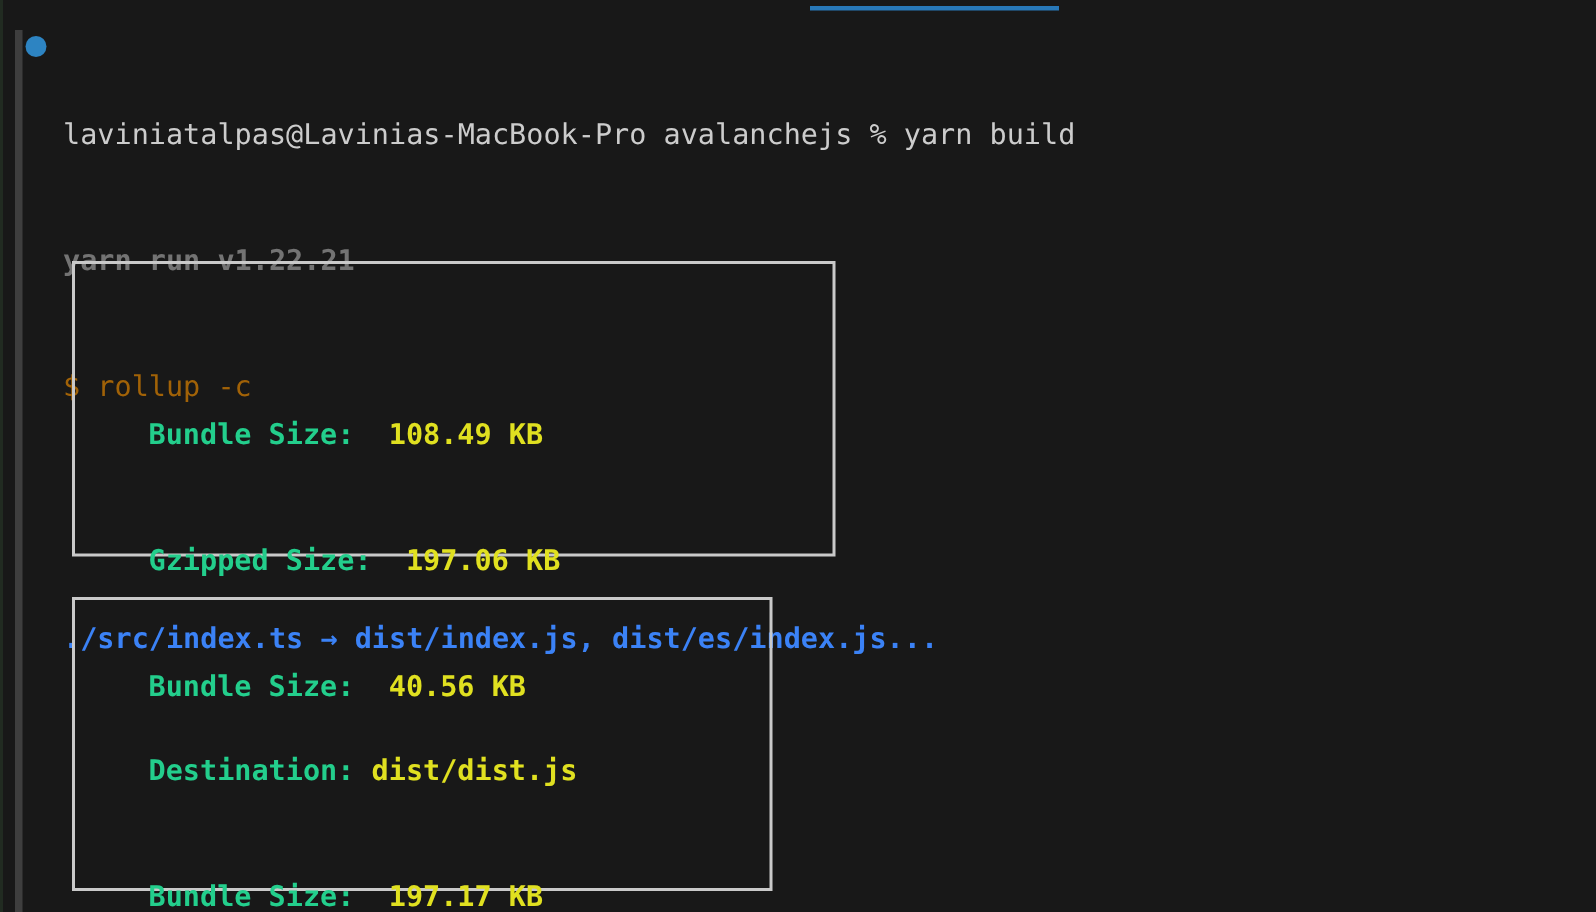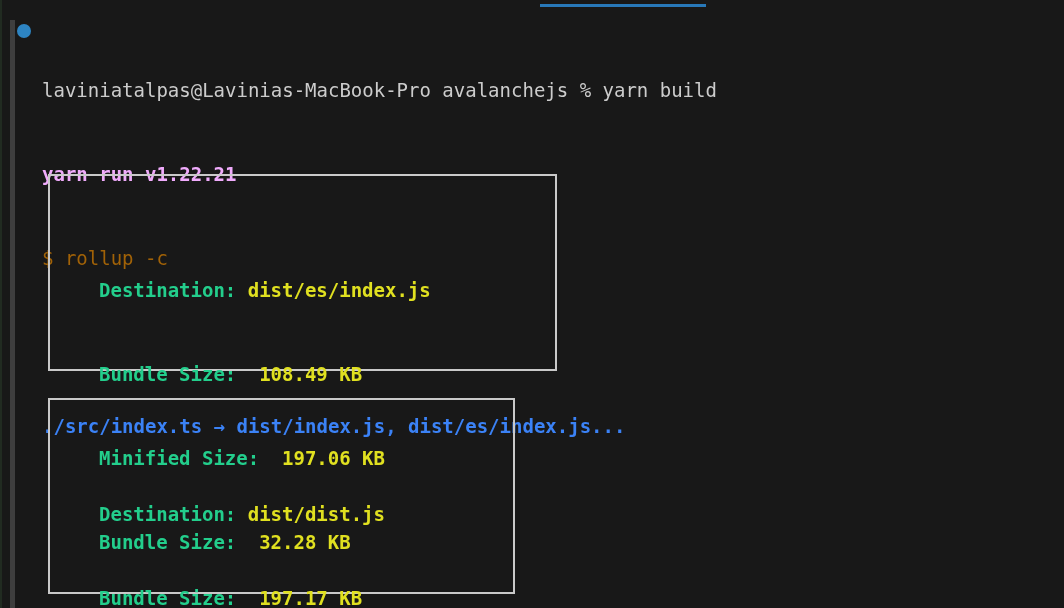--- a/index.html
+++ b/index.html
@@ -48,21 +48,21 @@
   }
   .output {
     position: absolute;
     left: 42px; top: 20px;
     font-size: 19px;
     line-height: 28px;
     white-space: pre;
   }
   .tline { height: 28px; }
   .prompt   { color: #cccccc; }
-  .boldwhite{ color: #f0abfc; font-weight: bold; }
+  .boldwhite{ color: #737373; font-weight: bold; }
   .dim      { color: #a16207; }
   .cyan     { color: #3b82f6; font-weight: bold; }
   .bundle-box {
     position: absolute;
     border: 2px solid #c9c9c9;
     background: transparent;
     box-sizing: border-box;
     font-size: 19px;
     line-height: 28px;
     white-space: pre;
@@ -87,24 +87,23 @@
 
   <div class="output">
     <div class="tline prompt">laviniatalpas@Lavinias-MacBook-Pro avalanchejs % yarn build</div>
     <div class="tline boldwhite">yarn run v1.22.21</div>
     <div class="tline dim">$ rollup -c</div>
     <div class="tline"></div>
     <div class="tline cyan">./src/index.ts → dist/index.js, dist/es/index.js...</div>
   </div>
 
   <div class="bundle-box box1">
-    <div class="row"><span class="lbl">Destination: </span><span class="val">dist/es/index.js</span></div>
     <div class="row"><span class="lbl">Bundle Size:  </span><span class="val">108.49 KB</span></div>
-    <div class="row"><span class="lbl">Minified Size:  </span><span class="val">197.06 KB</span></div>
-    <div class="row"><span class="lbl">Bundle Size:  </span><span class="val">32.28 KB</span></div>
+    <div class="row"><span class="lbl">Gzipped Size:  </span><span class="val">197.06 KB</span></div>
+    <div class="row"><span class="lbl">Bundle Size:  </span><span class="val">40.56 KB</span></div>
   </div>
 
   <div class="bundle-box box2">
     <div class="row"><span class="lbl">Destination: </span><span class="val">dist/dist.js</span></div>
     <div class="row"><span class="lbl">Bundle Size:  </span><span class="val">197.17 KB</span></div>
     
     
   </div>
 
 </div>

